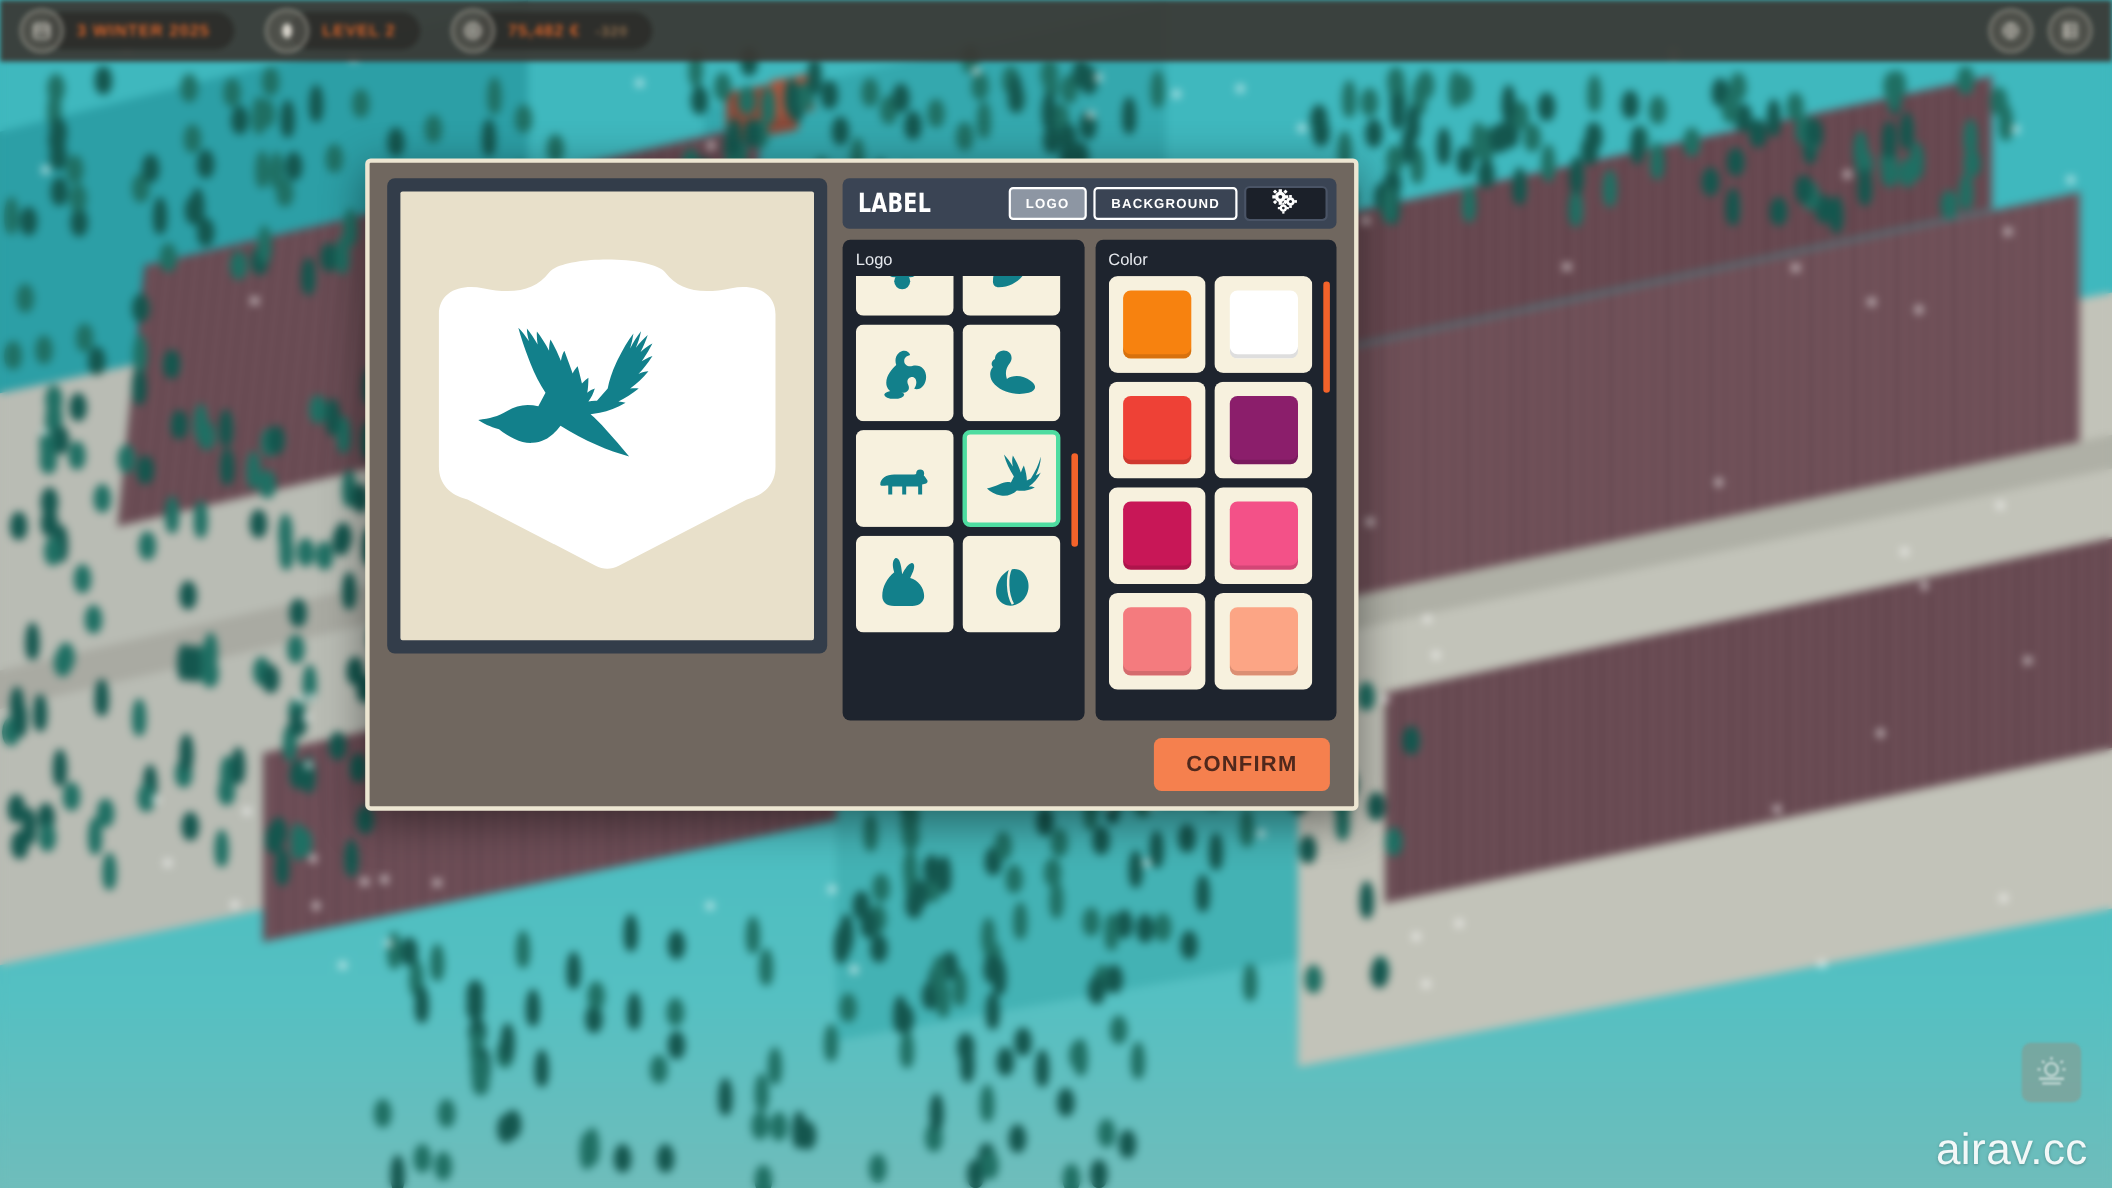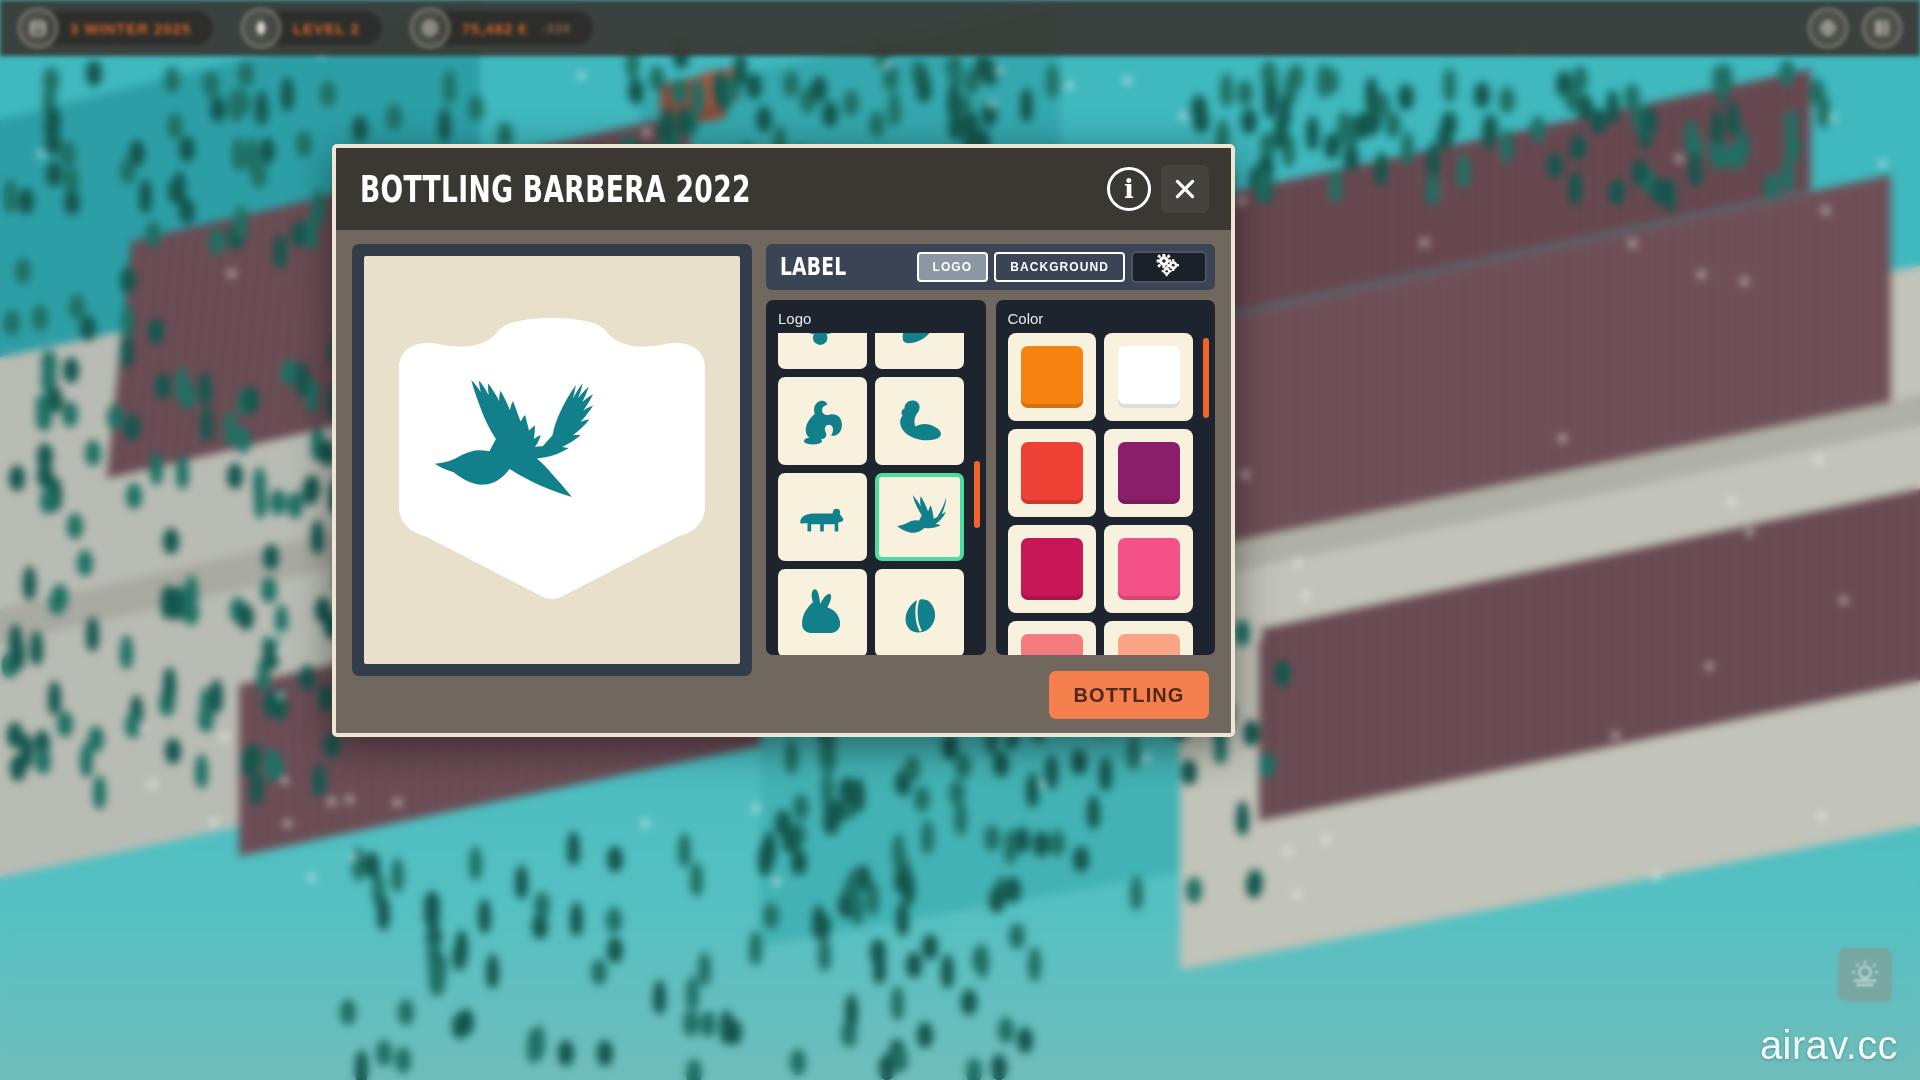--- a/index.html
+++ b/index.html
@@ -1060,31 +1060,20 @@
   <svg viewBox="0 0 24 24" width="34" height="34" fill="none" stroke="rgba(255,255,255,0.55)" stroke-width="1.5">
     <circle cx="12" cy="10" r="4"></circle>
     <path d="M12 2v2M5 10H3M21 10h-2M6 4.5l1.4 1.4M17.9 5.9L19.3 4.5M4 16h16M6 19h12"></path>
   </svg>
 </div>
 
 <div id="watermark">airav.cc</div>
 
 <div id="modal">
 
-  <div id="modal-titlebar">
-    <div id="modal-title">BOTTLING BARBERA 2022</div>
-    <div class="title-actions">
-      <div id="info-button">i</div>
-      <div id="close-button">
-        <svg viewBox="0 0 24 24" stroke="#FFFFFF" stroke-width="3" stroke-linecap="round" fill="none">
-          <path d="M5 5 L19 19 M19 5 L5 19"></path>
-        </svg>
-      </div>
-    </div>
-  </div>
 
   <div id="modal-body">
 
     <div id="preview-frame">
       <div id="preview-inner">
         <div id="label-shield">
           <svg viewBox="0 0 330 320">
             <path d="M12,68 C12,48 30,40 52,44 C80,50 100,46 112,30
                      C124,14 206,14 218,30 C230,46 250,50 278,44
                      C300,40 318,48 318,68 L318,206
@@ -1279,15 +1268,15 @@
           <div class="scrollbar-track">
             <div class="scrollbar-thumb" id="color-thumb" style="top: 0%; height: 26%; background: rgb(244, 99, 42);"></div>
           </div>
         </div>
 
       </div>
     </div>
   </div>
 
   <div id="modal-footer">
-    <button id="confirm-button">BOTTLING</button>
+    <button id="confirm-button">CONFIRM</button>
   </div>
 </div>
 
 </body></html>

